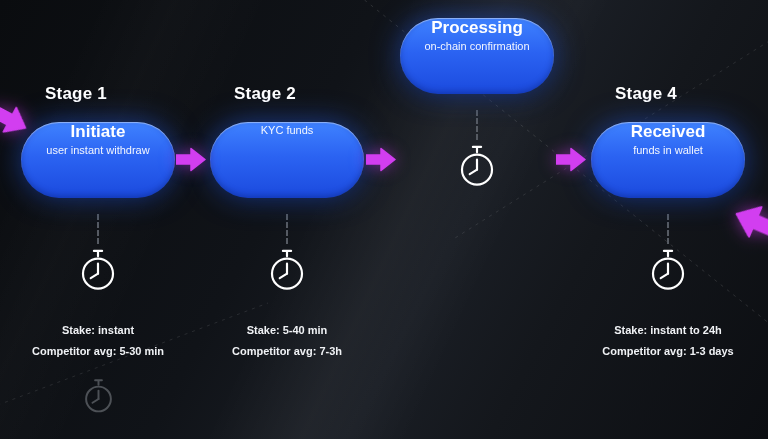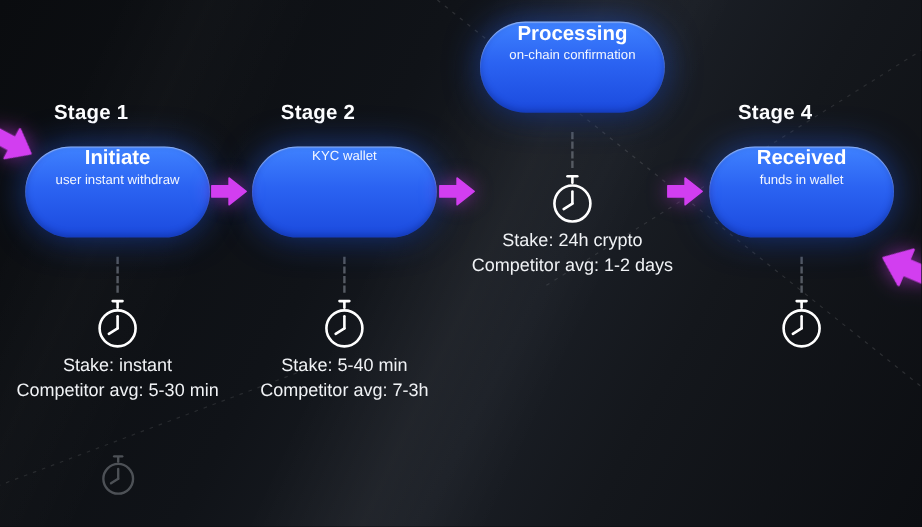--- a/index.html
+++ b/index.html
@@ -79,24 +79,24 @@
     height: 30px;
     margin: 2px auto 0 auto;
     border-left: 2px dashed #565b63;
   }
   .stopwatch {
     margin-top: 4px;
     height: 44px;
   }
   .stopwatch svg { display: block; margin: 0 auto; }
   .stats {
-    margin-top: 2px;
+    margin-top: 28px;
     color: #f0f2f5;
-    font-size: 15px;
-    font-weight: 400;
+    font-size: 11px;
+    font-weight: 700;
     line-height: 21px;
   }
   .arrow {
     position: absolute;
     filter: drop-shadow(0 0 8px rgba(210, 62, 240, 0.55));
   }
   .faint-watch {
     position: absolute;
     opacity: 0.55;
   }
@@ -151,21 +151,21 @@
     </div>
     <div class="stats">
       <div>Stake: instant</div>
       <div>Competitor avg: 5-30 min</div>
     </div>
   </div>
 
   <div class="stage-col" style="left:189px;">
     <div class="stage-label">Stage 2</div>
     <div class="pill">
-      <div class="pill-sub">KYC wallet</div>
+      <div class="pill-sub">KYC funds</div>
     </div>
     <div class="connector"></div>
     <div class="stopwatch">
       <svg width="40" height="44" viewBox="0 0 44 48" fill="none" stroke="#ffffff" stroke-width="2.4" stroke-linecap="round">
         <line x1="22" y1="4" x2="22" y2="9"></line>
           <line x1="17.5" y1="3" x2="26.5" y2="3"></line>
         <circle cx="22" cy="28" r="16.5"></circle>
         <line x1="22" y1="28" x2="22" y2="17"></line>
           <line x1="22" y1="28" x2="14" y2="33"></line>
       </svg>
@@ -184,42 +184,42 @@
     <div class="connector"></div>
     <div class="stopwatch">
       <svg width="40" height="44" viewBox="0 0 44 48" fill="none" stroke="#ffffff" stroke-width="2.4" stroke-linecap="round">
         <line x1="22" y1="4" x2="22" y2="9"></line>
           <line x1="17.5" y1="3" x2="26.5" y2="3"></line>
         <circle cx="22" cy="28" r="16.5"></circle>
         <line x1="22" y1="28" x2="22" y2="17"></line>
           <line x1="22" y1="28" x2="14" y2="33"></line>
       </svg>
     </div>
-    <div class="stats">
-      <div>Stake: 24h crypto</div>
-      <div>Competitor avg: 1-2 days</div>
-    </div>
   </div>
 
   <div class="stage-col" style="left:570px;">
     <div class="stage-label">Stage 4</div>
     <div class="pill">
       <div class="pill-title">Received</div>
       <div class="pill-sub">funds in wallet</div>
     </div>
     <div class="connector"></div>
     <div class="stopwatch">
       <svg width="40" height="44" viewBox="0 0 44 48" fill="none" stroke="#ffffff" stroke-width="2.4" stroke-linecap="round">
         <line x1="22" y1="4" x2="22" y2="9"></line>
           <line x1="17.5" y1="3" x2="26.5" y2="3"></line>
         <circle cx="22" cy="28" r="16.5"></circle>
         <line x1="22" y1="28" x2="22" y2="17"></line>
           <line x1="22" y1="28" x2="14" y2="33"></line>
       </svg>
     </div>
+    <div class="stats">
+      <div>Stake: instant to 24h</div>
+      <div>Competitor avg: 1-3 days</div>
+    </div>
   </div>
 
   <div class="arrow" style="left:176px; top:147px;">
     <svg width="30" height="25" viewBox="0 0 30 25">
       <path d="M0 8 H15 V1.5 L29 12.5 L15 23.5 V17 H0 Z" fill="#d23ef0" stroke="#d23ef0" stroke-width="1.5" stroke-linejoin="round"></path>
     </svg>
   </div>
   <div class="arrow" style="left:366px; top:147px;">
     <svg width="30" height="25" viewBox="0 0 30 25">
       <path d="M0 8 H15 V1.5 L29 12.5 L15 23.5 V17 H0 Z" fill="#d23ef0" stroke="#d23ef0" stroke-width="1.5" stroke-linejoin="round"></path>

